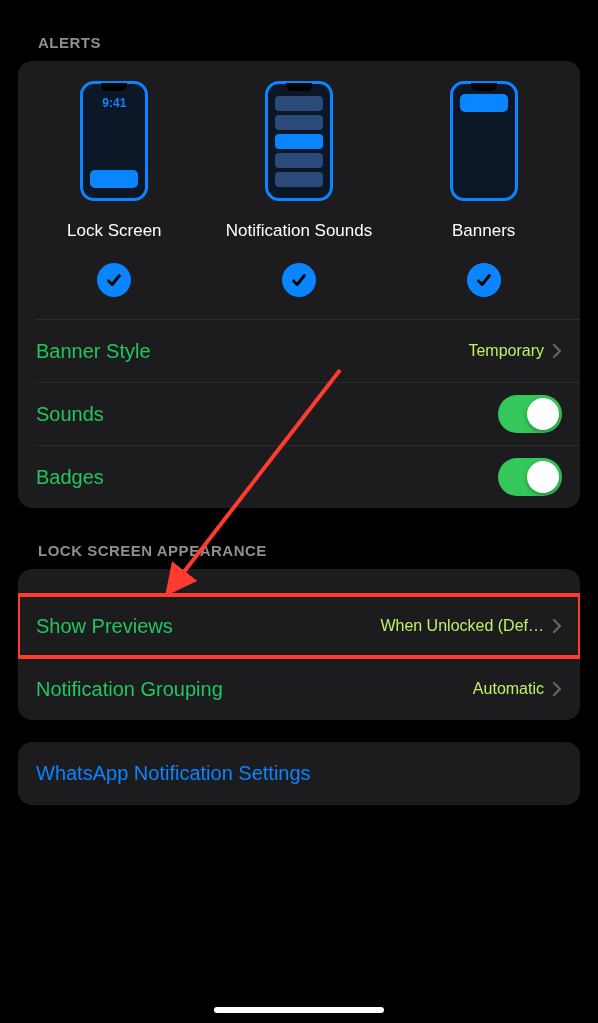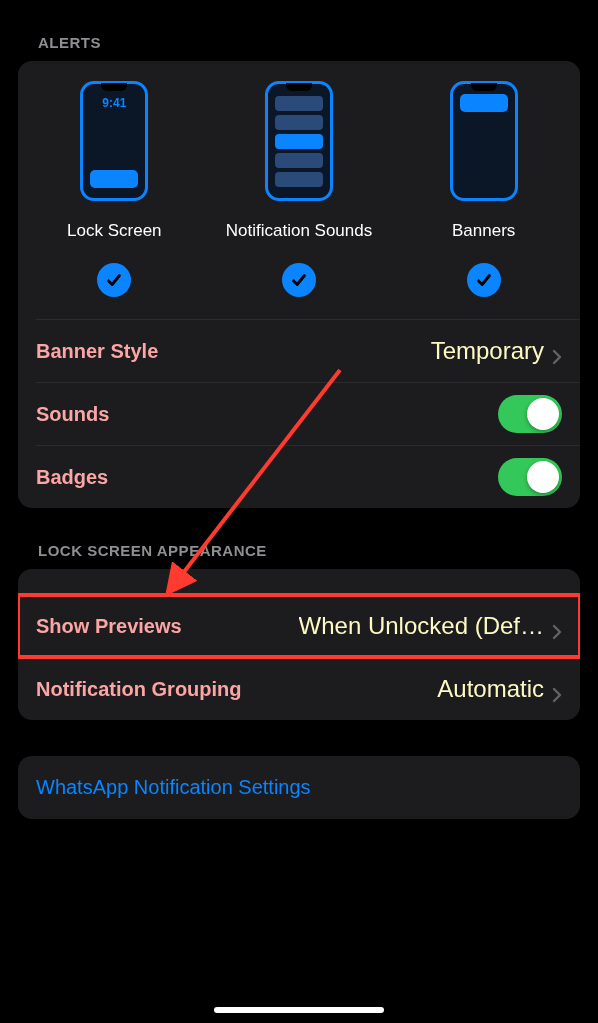--- a/index.html
+++ b/index.html
@@ -25,22 +25,22 @@
   
   .phone.banner .bannerbar { position: absolute; top: 10px; left: 7px; right: 7px; height: 18px; background: #0a84ff; border-radius: 5px; }
 
   .alert-label { margin-top: 20px; font-size: 17px; color: #fff; text-align: center; }
   .checkbox { margin-top: 22px; width: 34px; height: 34px; border-radius: 50%; background: #0a84ff; display: flex; align-items: center; justify-content: center; margin-bottom: 18px; }
   .checkbox svg { width: 18px; height: 18px; stroke: #000; stroke-width: 3.2; fill: none; stroke-linecap: round; stroke-linejoin: round; }
 
   .divider { height: 1px; background: #2c2c2e; margin-left: 18px; }
 
   .row { display: flex; align-items: center; justify-content: space-between; padding: 0 18px; min-height: 62px; font-size: 20px; }
-  .row .label { color: #fca5a5; white-space: nowrap; overflow: hidden; text-overflow: ellipsis; font-weight: bold; }
-  .row .value { color: #fef9c3; font-size: 24px; display: flex; align-items: center; gap: 8px; min-width: 0; }
+  .row .label { color: #22c55e; white-space: nowrap; overflow: hidden; text-overflow: ellipsis; }
+  .row .value { color: #bef264; font-size: 16px; display: flex; align-items: center; gap: 8px; min-width: 0; }
   .row .value .vtext { white-space: nowrap; overflow: hidden; text-overflow: ellipsis; max-width: 310px; }
   .chevron { width: 10px; height: 16px; flex: 0 0 auto; }
   .chevron svg { width: 10px; height: 16px; stroke: #636366; stroke-width: 2.4; fill: none; stroke-linecap: round; stroke-linejoin: round; }
 
   
   .toggle { position: relative; width: 64px; height: 38px; border-radius: 19px; }
   .toggle.on { background: #34c759; }
   .toggle .knob { position: absolute; top: 3px; width: 32px; height: 32px; border-radius: 50%; background: #fff; box-shadow: 0 2px 4px rgba(0,0,0,0.3); }
   .toggle.on .knob { right: 3px; }
 
@@ -161,21 +161,21 @@
       <span class="label">Notification Grouping</span>
       <span class="value">
         <span class="vtext">Automatic</span>
         <span class="chevron"><svg viewBox="0 0 10 16">
               <polyline points="2 2 8 8 2 14"></polyline>
             </svg></span>
       </span>
     </div>
   </div>
 
-  <div class="card" style="margin-top:36px;">
+  <div class="card" style="margin-top:22px;">
     <div class="link-row">WhatsApp Notification Settings</div>
   </div>
 
   <svg class="arrow-svg" width="220" height="260" style="left:140px; top:360px;">
     <defs>
       <marker id="ah" markerWidth="8" markerHeight="8" refX="6" refY="4" orient="auto">
         <path d="M0,0 L8,4 L0,8 Z" fill="#ff3b30"></path>
       </marker>
     </defs>
     <line x1="200" y1="10" x2="30" y2="230" stroke="#ff3b30" stroke-width="4" marker-end="url(#ah)"></line>

